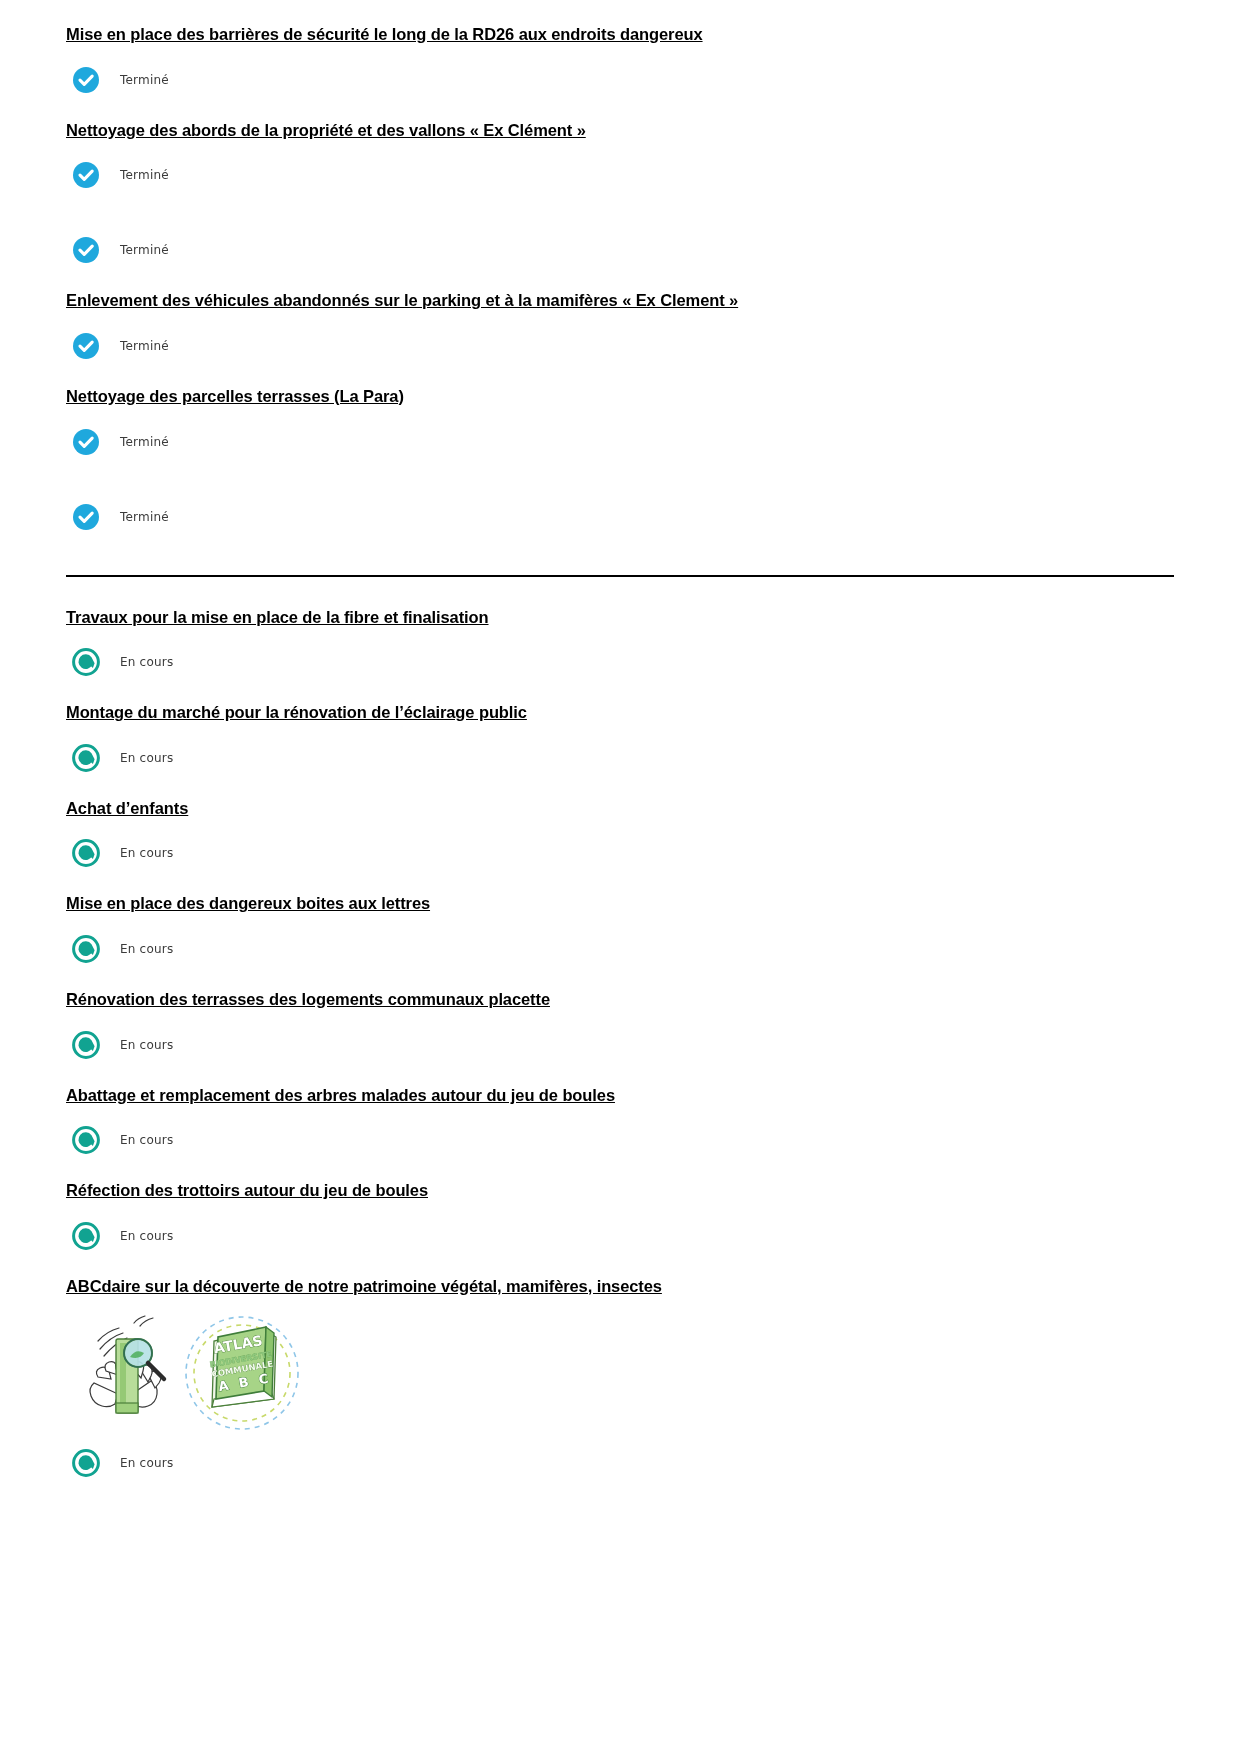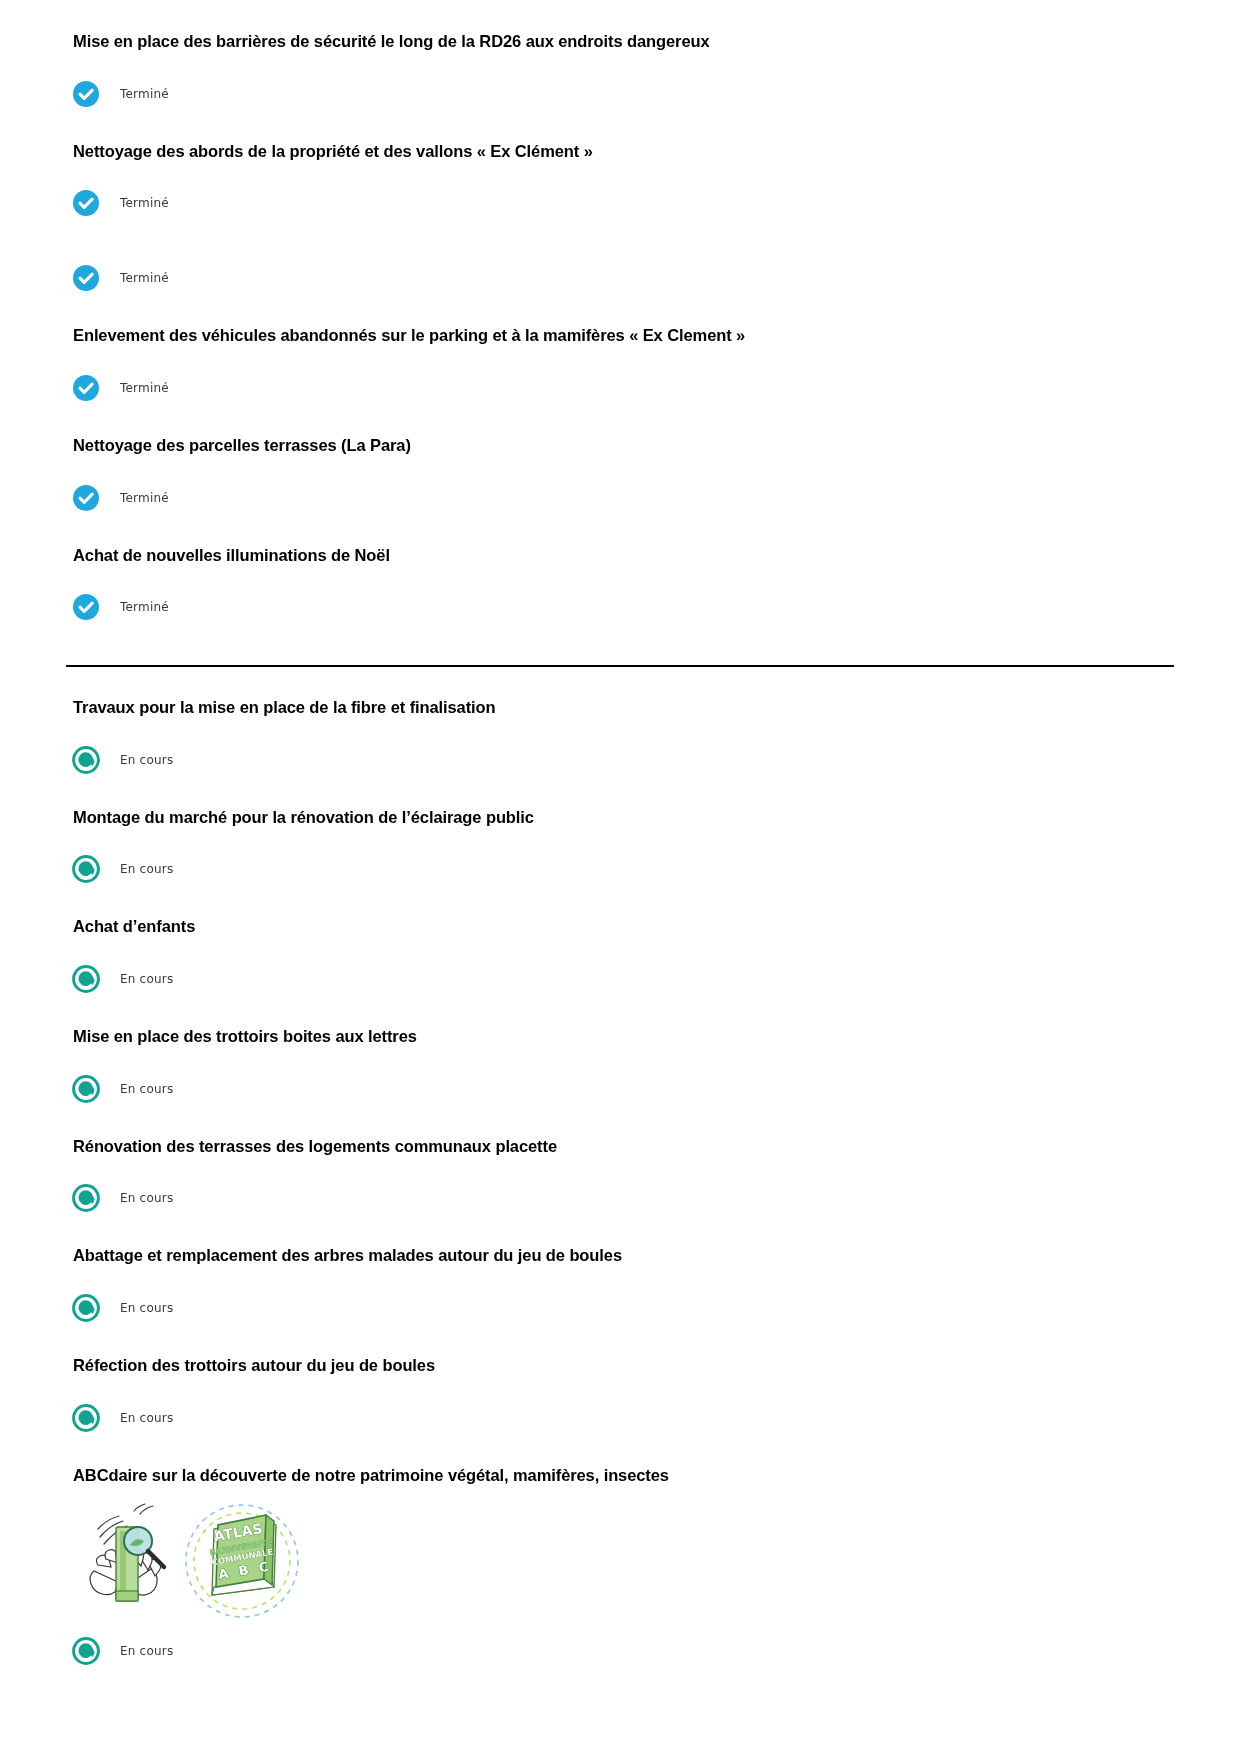--- a/index.html
+++ b/index.html
@@ -26,22 +26,23 @@
   
   .task {
     margin: 0;
   }
   .task-title {
     font-size: 16.5px;
     font-weight: bold;
     line-height: 1.25;
     letter-spacing: -0.1px;
     color: #000000;
-    margin: 7px;
+    margin: 0;
     padding: 0 0 0 0;
+    text-decoration: underline;
   }
   .status-row {
     display: flex;
     align-items: center;
     padding-left: 6px;
   }
   .status-icon {
     width: 28px;
     height: 28px;
     flex: 0 0 28px;
@@ -156,21 +157,20 @@
             <circle cx="14" cy="14" r="13" fill="#1fa8dd"></circle>
             <path d="M8 14.2 L12.2 18.4 L20.2 10.2" stroke="#ffffff" stroke-width="3.1" fill="none" stroke-linecap="round" stroke-linejoin="round"></path>
           </svg>
         </span>
         <span class="status-label">Terminé</span>
       </div>
       <div class="s-gap"></div>
     </div>
 
     <div class="task">
-      <div class="task-title">Achat de nouvelles illuminations de Noël</div>
       <div class="t-gap"></div>
       <div class="status-row">
         <span class="status-icon">
           <svg width="28" height="28" viewBox="0 0 28 28" aria-hidden="true">
             <circle cx="14" cy="14" r="13" fill="#1fa8dd"></circle>
             <path d="M8 14.2 L12.2 18.4 L20.2 10.2" stroke="#ffffff" stroke-width="3.1" fill="none" stroke-linecap="round" stroke-linejoin="round"></path>
           </svg>
         </span>
         <span class="status-label">Terminé</span>
       </div>
@@ -221,21 +221,21 @@
             <circle cx="14" cy="14" r="12.4" fill="none" stroke="#11a391" stroke-width="3"></circle>
             <path d="M19.5 9.2 A7.3 7.3 0 1 0 20.4 16.6 L16.6 16.0 L20.9 20.1 L22.6 15.2 Z" fill="#11a391"></path>
           </svg>
         </span>
         <span class="status-label">En cours</span>
       </div>
       <div class="s-gap"></div>
     </div>
 
     <div class="task">
-      <div class="task-title">Mise en place des trottoirs boites aux lettres</div>
+      <div class="task-title">Mise en place des dangereux boites aux lettres</div>
       <div class="t-gap"></div>
       <div class="status-row">
         <span class="status-icon">
           <svg width="28" height="28" viewBox="0 0 28 28" aria-hidden="true">
             <circle cx="14" cy="14" r="12.4" fill="none" stroke="#11a391" stroke-width="3"></circle>
             <path d="M19.5 9.2 A7.3 7.3 0 1 0 20.4 16.6 L16.6 16.0 L20.9 20.1 L22.6 15.2 Z" fill="#11a391"></path>
           </svg>
         </span>
         <span class="status-label">En cours</span>
       </div>

